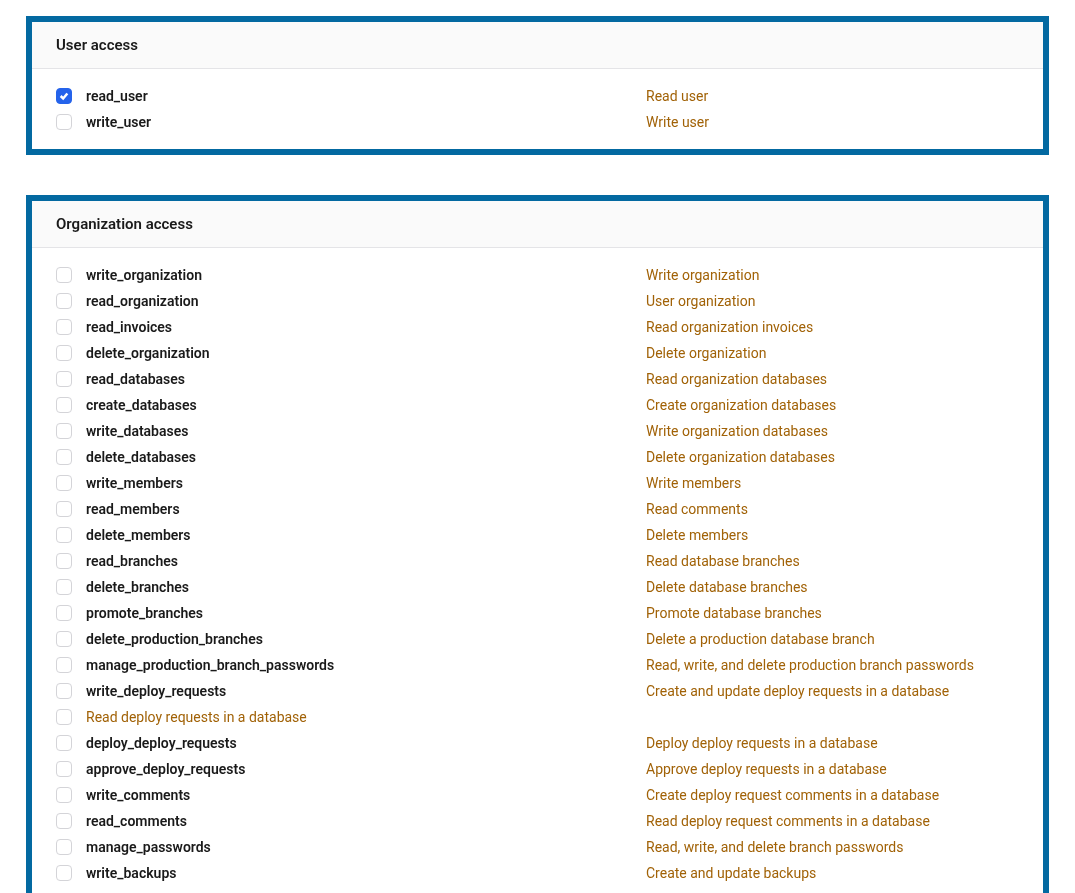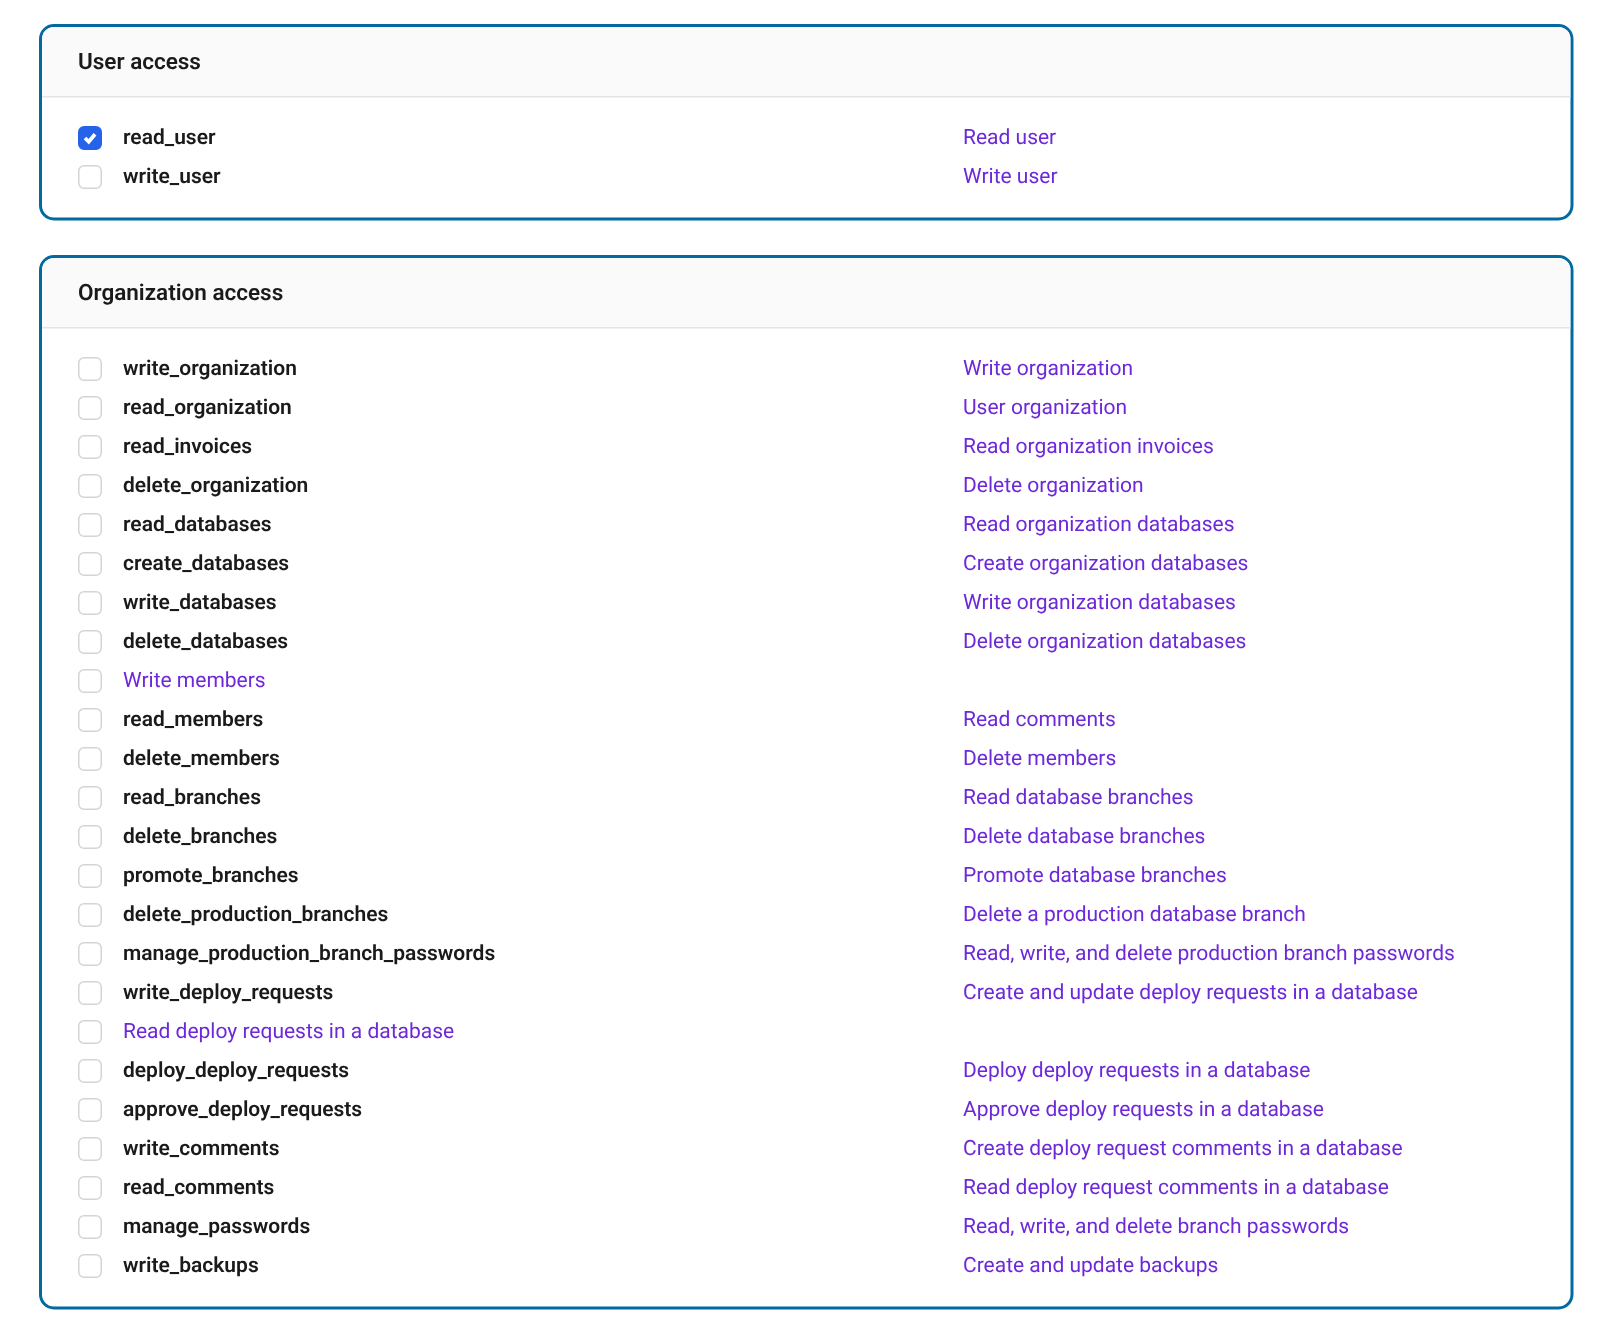--- a/index.html
+++ b/index.html
@@ -8,23 +8,23 @@
       padding: 0;
     }
     body {
       font-family: -apple-system, BlinkMacSystemFont, "Segoe UI", Roboto, Helvetica, Arial, sans-serif;
       background: #ffffff;
       padding: 16px 26px;
       color: #1a1a1a;
       font-size: 14px;
     }
     .panel {
-      border: 2px solid #0369a1;
-      border-radius: 10px;
-      margin-bottom: 23px;
+      border: 6px solid #0369a1;
+      border-radius: 0;
+      margin-bottom: 40px;
       overflow: hidden;
     }
     .panel-header {
       background: #fafafa;
       border-bottom: 1px solid #e4e4e7;
       padding: 14px 24px;
     }
     .panel-title {
       font-weight: 600;
       font-size: 15px;
@@ -67,21 +67,21 @@
       stroke-width: 3;
       fill: none;
     }
     .perm-name {
       font-weight: 600;
       color: #1a1a1a;
       width: 560px;
       flex-shrink: 0;
     }
     .perm-desc {
-      color: #6d28d9;
+      color: #a16207;
       font-weight: 400;
     }
   </style>
 </head>
 <body>
 
 <div id="sections-container">
     <div class="panel">
       <div class="panel-header">
         <div class="panel-title">User access</div>
@@ -143,20 +143,21 @@
           <div class="perm-name">write_databases</div>
           <div class="perm-desc">Write organization databases</div>
         </div>
         <div class="perm-row">
           <div class="checkbox"></div>
           <div class="perm-name">delete_databases</div>
           <div class="perm-desc">Delete organization databases</div>
         </div>
         <div class="perm-row">
           <div class="checkbox"></div>
+          <div class="perm-name">write_members</div>
           <div class="perm-desc">Write members</div>
         </div>
         <div class="perm-row">
           <div class="checkbox"></div>
           <div class="perm-name">read_members</div>
           <div class="perm-desc">Read comments</div>
         </div>
         <div class="perm-row">
           <div class="checkbox"></div>
           <div class="perm-name">delete_members</div>

